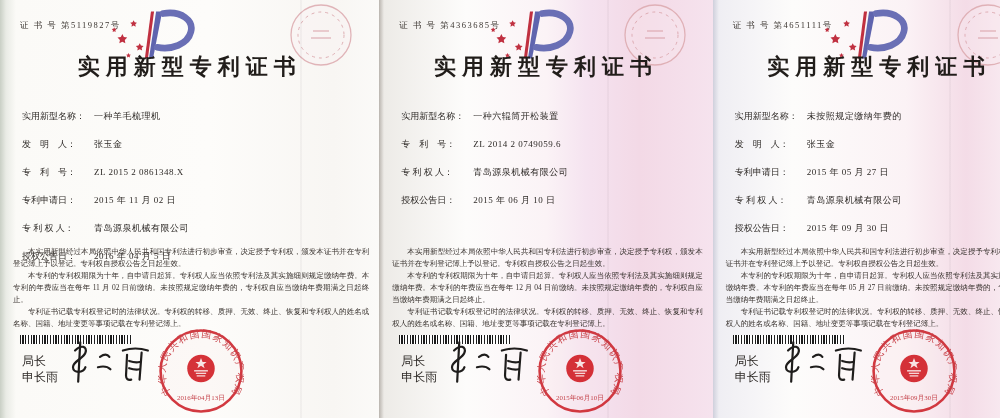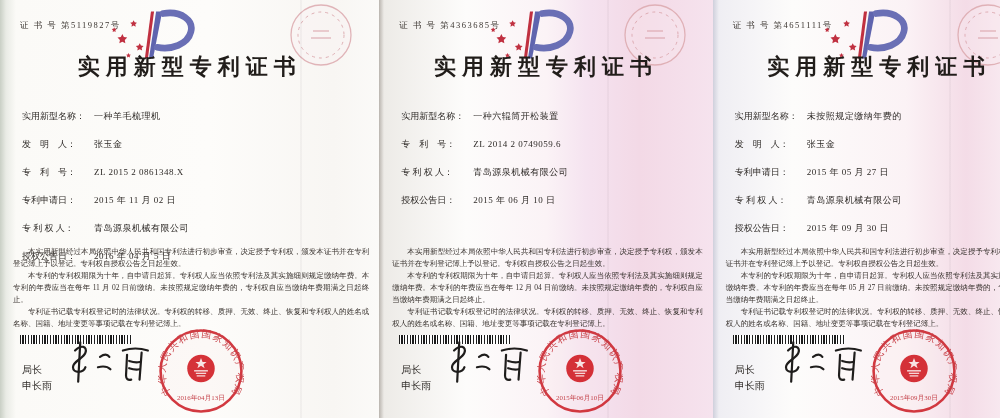--- a/index.html
+++ b/index.html
@@ -20,21 +20,21 @@
          letter-spacing:6px;color:#211d1a;}
   .fields{position:absolute;left:22px;right:14px;top:110px;font-size:9px;color:#2e2a27;}
   .fields .row{margin-bottom:15px;white-space:nowrap;}
   .flabel{display:inline-block;width:72px;}
   .fvalue{letter-spacing:.5px;}
   .bodytext{position:absolute;left:13px;right:10px;top:246px;font-size:7.5px;line-height:12px;
             color:#38322e;text-align:justify;}
   .bodytext p{margin:0;text-indent:2em;}
   .barcode{position:absolute;left:20px;top:335px;width:112px;height:9px;
            background:repeating-linear-gradient(90deg,#1c1c1c 0 1px,#fff 1px 2px,#1c1c1c 2px 4px,#fff 4px 5px,#111 5px 6px,#fff 6px 8px,#222 8px 9px,#fff 9px 11px);}
-  .director{position:absolute;left:22px;top:362px;font-size:10px;line-height:16px;color:#2e2a27;}
+  .director{position:absolute;left:22px;top:353px;font-size:12px;line-height:16px;color:#2e2a27;}
   .signature{position:absolute;left:60px;top:336px;}
   .seal{position:absolute;left:158px;top:328px;opacity:.93;}
   .seal-ring{fill:rgba(252,230,234,.22);stroke:#cf2b33;stroke-width:3;}
   .seal-text{fill:#c5343c;font-size:11.5px;letter-spacing:1.5px;font-family:"Liberation Serif",serif;}
   .seal-date{fill:#c0353d;font-size:8px;font-family:"Liberation Serif",serif;}
   .sig-stroke{fill:none;stroke:#1f1d1c;stroke-width:2.1;stroke-linecap:round;stroke-linejoin:round;}
   .stamp-ring{fill:rgba(250,236,238,.30);stroke:#dca9ae;stroke-width:1.3;}
   .stamp-dash{fill:none;stroke:#d9a2a8;stroke-width:1;stroke-dasharray:3 4;}
   .stamp-mark{stroke:#d9a2a8;stroke-width:1.2;}
 </style>

